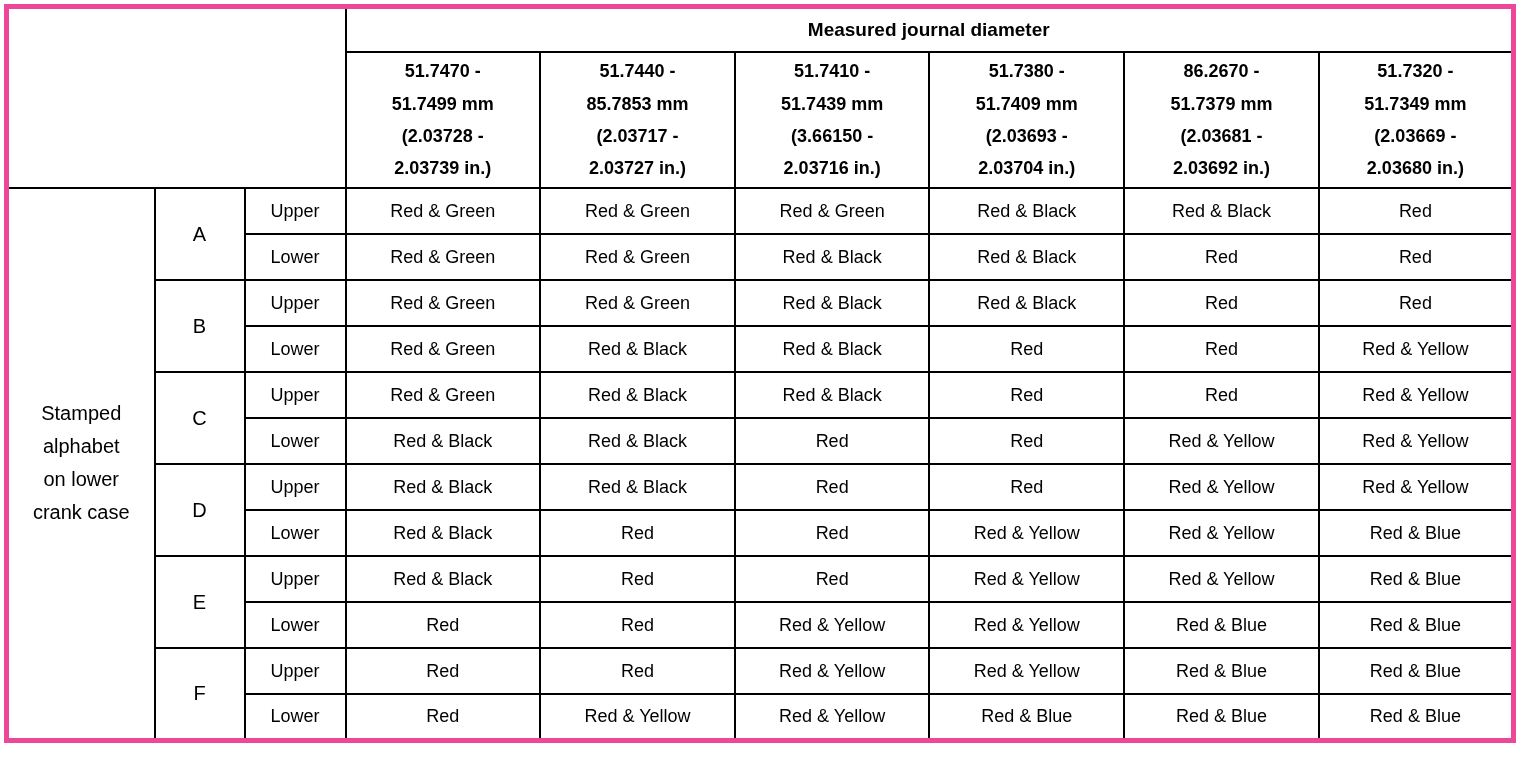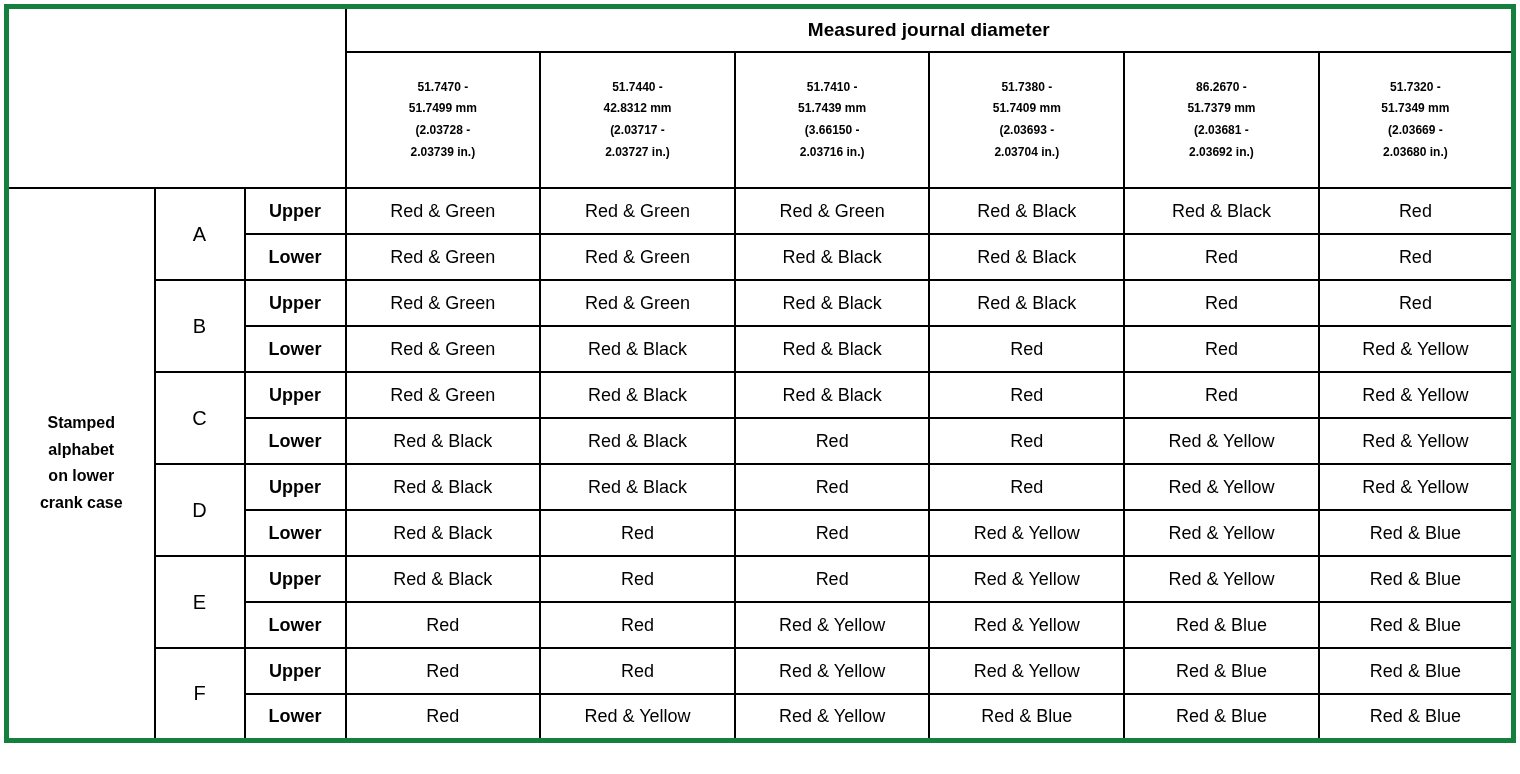--- a/index.html
+++ b/index.html
@@ -14,59 +14,58 @@
     color: #000000;
     overflow: hidden;
   }
   .wrap {
     padding: 4px;
   }
   table.bearing {
     border-collapse: collapse;
     table-layout: fixed;
     width: 1512px;
-    border: 5px solid #15803d;
+    border: 5px solid #ec4899;
     background: #ffffff;
   }
   td, th {
     border: 2px solid #000000;
     text-align: center;
     vertical-align: middle;
     padding: 0 2px;
     background: #ffffff;
     overflow: hidden;
   }
   th.title {
     font-weight: bold;
     font-size: 19px;
     height: 42px;
   }
   td.corner {
     border-right: 2px solid #000000;
   }
   th.range {
     font-weight: bold;
-    font-size: 12px;
+    font-size: 18px;
     line-height: 1.8;
     white-space: pre-line;
     height: 134px;
   }
   td.side {
-    font-weight: bold;
-    font-size: 16px;
+    font-weight: normal;
+    font-size: 20px;
     line-height: 1.65;
     white-space: pre-line;
   }
   td.letter {
     font-size: 20px;
     font-weight: normal;
   }
   td.pos {
     font-size: 18px;
-    font-weight: bold;
   }
   td.cell {
     font-size: 18px;
   }
   tr.data {
     height: 46px;
   }
 </style>
 </head>
 <body>
@@ -90,21 +89,21 @@
       <td class="corner" colspan="3" rowspan="2"></td>
       <th class="title" colspan="6">Measured journal diameter</th>
     </tr>
 
     <tr>
       <th class="range">51.7470 -
 51.7499 mm
 (2.03728 -
 2.03739 in.)</th>
       <th class="range">51.7440 -
-42.8312 mm
+85.7853 mm
 (2.03717 -
 2.03727 in.)</th>
       <th class="range">51.7410 -
 51.7439 mm
 (3.66150 -
 2.03716 in.)</th>
       <th class="range">51.7380 -
 51.7409 mm
 (2.03693 -
 2.03704 in.)</th>

